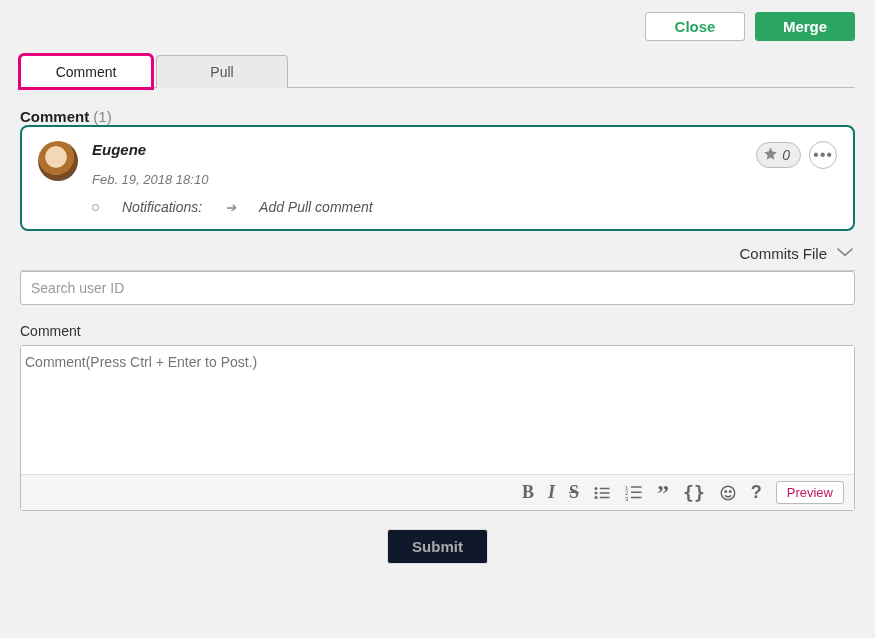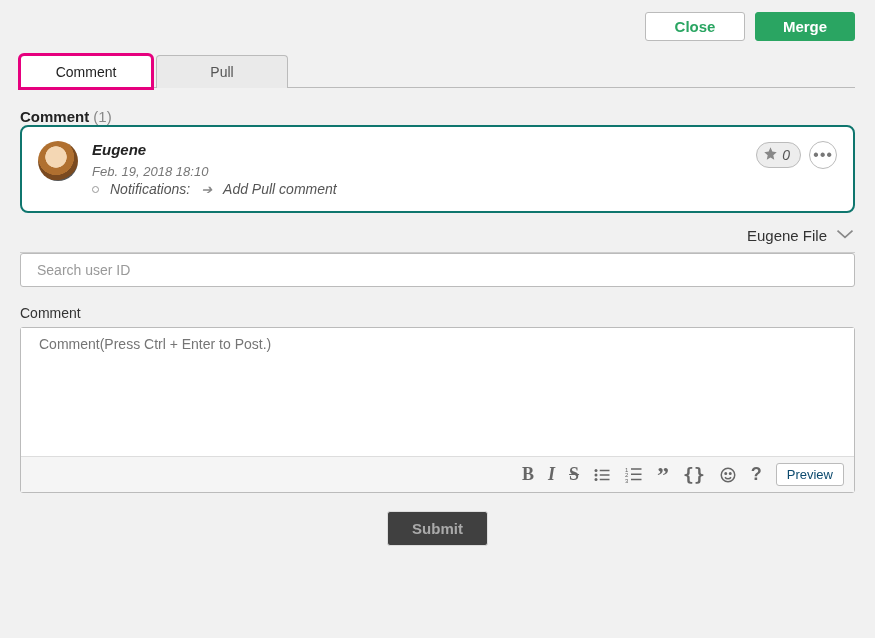--- a/index.html
+++ b/index.html
@@ -82,21 +82,21 @@
     .c-top { display: flex; align-items: flex-start; }
     .avatar {
       width: 40px; height: 40px;
       border-radius: 50%;
       background: radial-gradient(circle at 45% 40%, #f4d7b4 0 32%, #b07030 34% 55%, #7a4a20 56% 70%, #555 72%);
       margin-right: 14px;
       flex-shrink: 0;
     }
     .c-body { flex: 1; }
     .author { font-weight: 700; font-size: 15px; color: #222; }
-    .ts { color: #777; font-size: 13px; margin-top: 6px; }
+    .ts { color: #777; font-size: 13px; margin-top: 14px; }
     .c-actions { display: flex; gap: 8px; align-items: center; }
     .star-pill {
       border: 1px solid #bbb;
       background: #ededed;
       border-radius: 16px;
       padding: 3px 10px 3px 6px;
       display: flex;
       align-items: center;
       gap: 4px;
       font-size: 14px;
@@ -109,24 +109,25 @@
       border-radius: 50%;
       display: flex;
       align-items: center;
       justify-content: center;
       color: #777;
       font-size: 16px;
       cursor: pointer;
       letter-spacing: 1px;
     }
     .notif-line {
+      margin-top: 12px;
       margin-left: 54px;
       display: flex;
       align-items: center;
-      gap: 11px;
+      gap: 23px;
       color: #555;
       font-size: 14px;
     }
     .dot { width: 7px; height: 7px; border: 1.5px solid #999; border-radius: 50%; display:inline-block; }
     .arrow { color: #888; font-size: 13px; }
 
     .attach-row {
       display: flex;
       justify-content: flex-end;
       align-items: center;
@@ -142,38 +143,38 @@
       font-size: 14px;
       color: #333;
       margin-top: 18px;
       margin-bottom: 6px;
     }
     .input-text {
       width: 100%;
       border: 1px solid #bbb;
       background: #fff;
       border-radius: 3px;
-      padding: 8px 16px;
+      padding: 8px 10px;
       font-size: 14px;
       color: #555;
     }
     .input-text::placeholder { color: #999; }
 
     .editor-wrap {
       border: 1px solid #bbb;
       border-radius: 3px;
       background: #fff;
       margin-top: 2px;
     }
     .editor-area {
       width: 100%;
       border: none;
       outline: none;
       resize: none;
-      padding: 8px 18px;
+      padding: 8px 4px;
       font-size: 14px;
       color: #555;
       height: 124px;
       background: #fff;
       font-family: inherit;
     }
     .editor-toolbar {
       background: #f5f5f5;
       border-top: 1px solid #ddd;
       padding: 6px 10px;
@@ -185,26 +186,26 @@
     }
     .tool { cursor: pointer; font-size: 18px; color: #666; display:inline-flex; align-items:center; }
     .tool svg { display:block; }
     .preview-btn {
       border: 1px solid #bbb;
       background: #fff;
       border-radius: 3px;
       padding: 3px 10px;
       font-size: 13px;
       cursor: pointer;
-      color: #0c4a6e;
+      color: #be185d;
     }
     .submit-btn {
       display: block;
       margin: 18px auto 0 auto;
-      background: #404040;
+      background: #0f172a;
       color: #aaa;
       border: 1px solid #ddd;
       border-radius: 3px;
       padding: 8px 24px;
       font-size: 15px;
       font-weight: 600;
       cursor: not-allowed;
     }
   </style>
 </head>
@@ -250,21 +251,21 @@
     </div>
     <div class="notif-line">
       <span class="dot"></span>
       <span>Notifications:</span>
       <span class="arrow">➔</span>
       <span>Add Pull comment</span>
     </div>
   </div>
 
   <div class="attach-row">
-    <span>Eugene File</span>
+    <span>Commits File</span>
     <span>
       <svg width="20" height="14" viewBox="0 0 24 14" fill="none" stroke="#888" stroke-width="2">
           <polyline points="3,3 12,11 21,3"></polyline>
         </svg>
     </span>
   </div>
 
   <input class="input-text" type="text" placeholder="Search user ID" style="">
 
   <div class="field-label">Comment</div>

